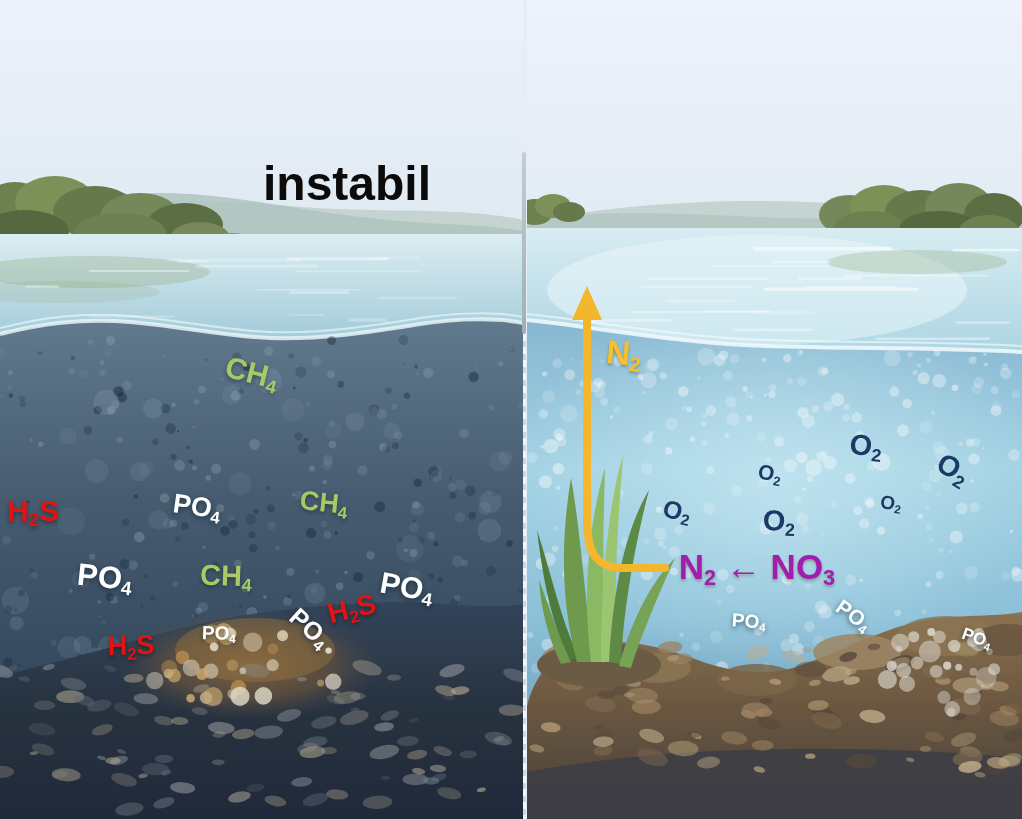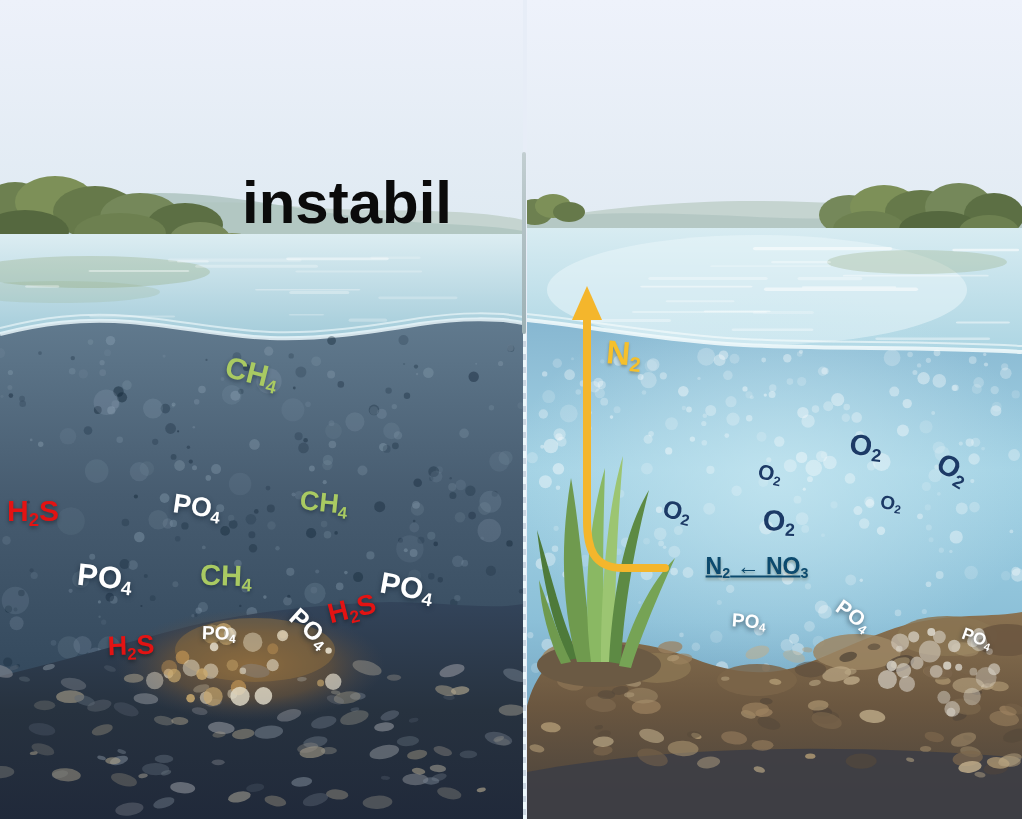--- a/index.html
+++ b/index.html
@@ -6,23 +6,22 @@
   #stage{
     position:relative; width:1022px; height:819px; overflow:hidden;
     font-family:"Liberation Sans", sans-serif;
     background:#e7edf7;
   }
   .panel-svg{position:absolute; top:0;}
   #svg-left{left:0;}
   #svg-right{left:527px;}
   .panel-title{
     position:absolute; top:156px; transform:translateX(-50%);
-    font-size:60px; font-weight:bold; color:#0b0b0b; letter-spacing:0px;
+    font-size:48px; font-weight:bold; color:#0b0b0b; letter-spacing:0px;
     white-space:nowrap;
-    margin-top:12px;
   }
   #title-left{left:347px;}
   #title-right{left:725px;}
   
   .divider-top{
     position:absolute; left:522px; top:152px; width:4px; height:182px;
     background:linear-gradient(180deg,#c2ced1,#9cb0b4);
     border-radius:2px;
   }
   .divider-bottom{
@@ -1022,18 +1021,18 @@
       <div class="chem-label c-white" style="left: 407px; top: 587px; font-size: 30px; color: rgb(255, 255, 255); --rot: 10deg;">PO<span class="sub">4</span></div>
       <div class="chem-label c-white" style="left: 219px; top: 633px; font-size: 19px; color: rgb(255, 255, 255); --rot: 2deg;">PO<span class="sub">4</span></div>
       <div class="chem-label c-red" style="left: 131px; top: 646px; font-size: 27px; color: rgb(227, 19, 19); --rot: -2deg;">H<span class="sub">2</span>S</div>
       <div class="chem-label c-yellow" style="left: 624px; top: 353px; font-size: 33px; color: rgb(245, 192, 44); --rot: 5deg;">N<span class="sub">2</span></div>
       <div class="chem-label c-navy" style="left: 866px; top: 446px; font-size: 29px; color: rgb(28, 58, 102); --rot: 6deg;">O<span class="sub">2</span></div>
       <div class="chem-label c-navy" style="left: 953px; top: 469px; font-size: 29px; color: rgb(28, 58, 102); --rot: 30deg;">O<span class="sub">2</span></div>
       <div class="chem-label c-navy" style="left: 770px; top: 473px; font-size: 21px; color: rgb(28, 58, 102); --rot: 10deg;">O<span class="sub">2</span></div>
       <div class="chem-label c-navy" style="left: 677px; top: 511px; font-size: 25px; color: rgb(28, 58, 102); --rot: 12deg;">O<span class="sub">2</span></div>
       <div class="chem-label c-navy" style="left: 779px; top: 521px; font-size: 29px; color: rgb(28, 58, 102); --rot: 2deg;">O<span class="sub">2</span></div>
       <div class="chem-label c-navy" style="left: 891px; top: 503px; font-size: 19px; color: rgb(28, 58, 102); --rot: 8deg;">O<span class="sub">2</span></div>
-      <div class="chem-label c-yellow" style="left: 757px; top: 566px; font-size: 23px; color: #0c4a6e; text-decoration: underline; --rot: 0deg;">N<span class="sub">2</span> ← NO<span class="sub">3</span></div>
+      <div class="chem-label c-yellow" style="left: 757px; top: 566px; font-size: 35px; color: #a21caf; --rot: 0deg;">N<span class="sub">2</span> ← NO<span class="sub">3</span></div>
       <div class="chem-label c-white" style="left: 749px; top: 621px; font-size: 19px; color: rgb(255, 255, 255); --rot: 4deg;">PO<span class="sub">4</span></div>
       <div class="chem-label c-white" style="left: 854px; top: 615px; font-size: 21px; color: rgb(255, 255, 255); --rot: 35deg;">PO<span class="sub">4</span></div>
       <div class="chem-label c-white" style="left: 977px; top: 638px; font-size: 17px; color: rgb(255, 255, 255); --rot: 20deg;">PO<span class="sub">4</span></div>
     </div>
 </div>
 
 </body></html>

